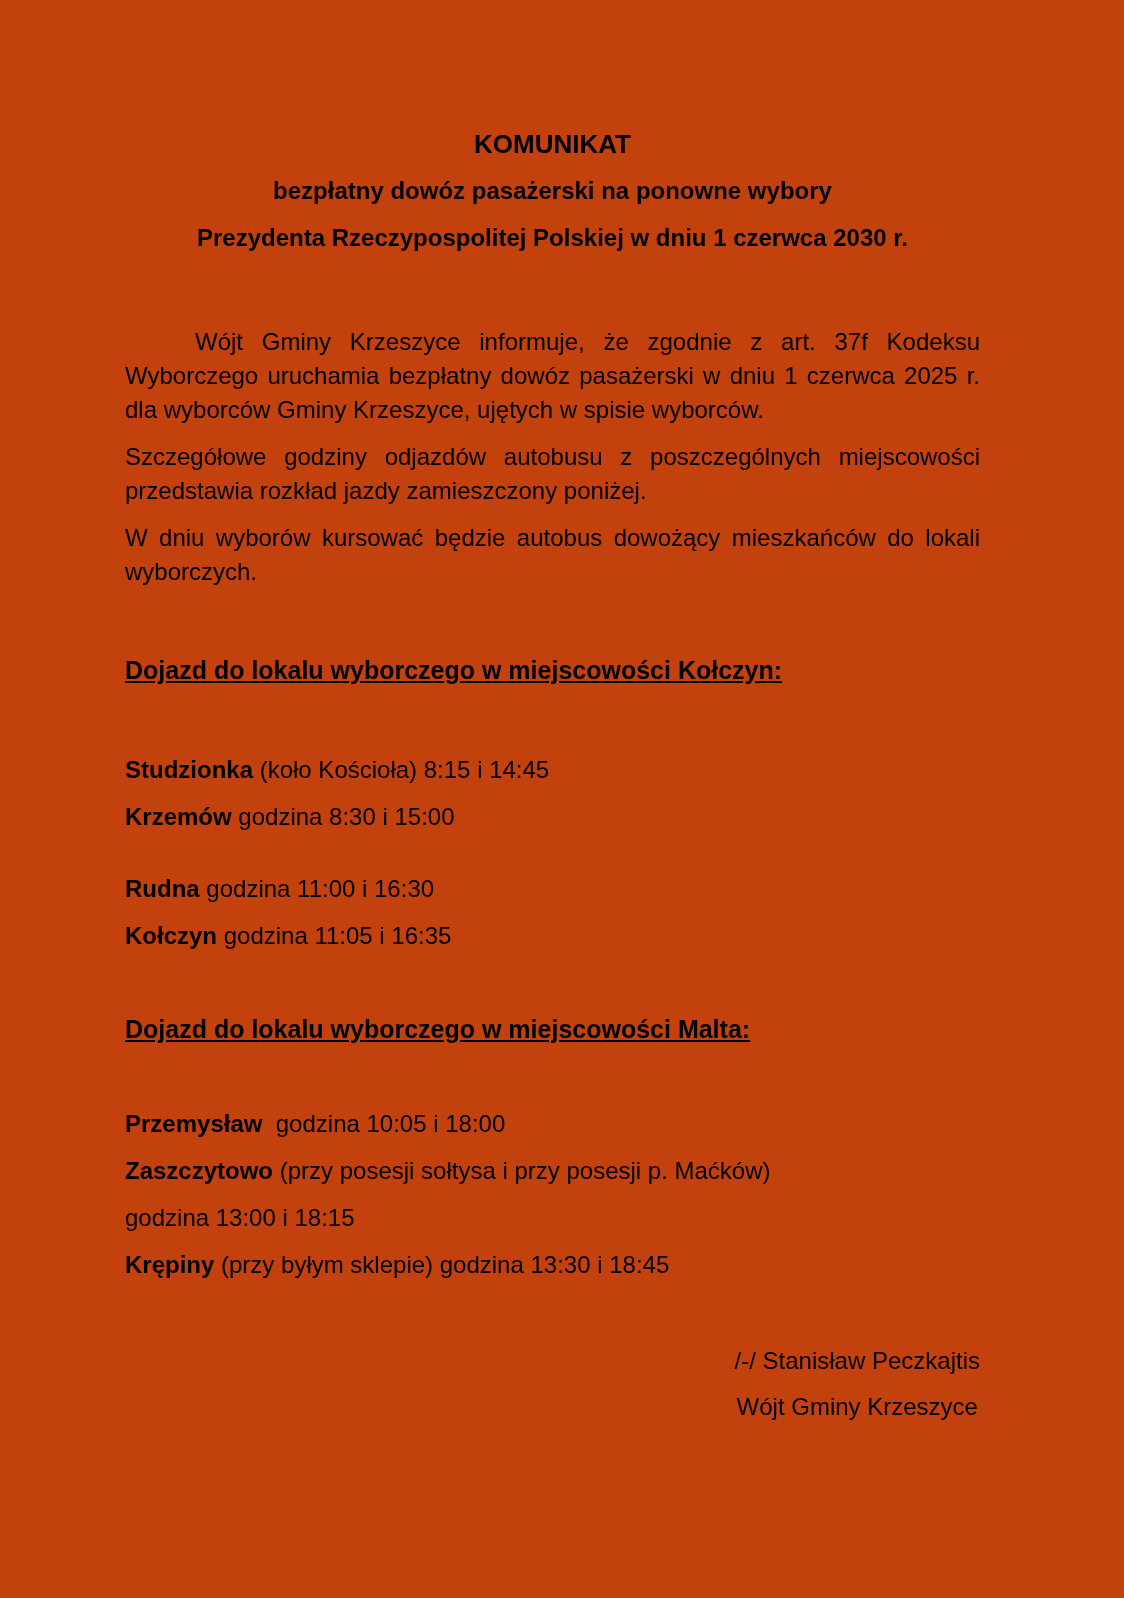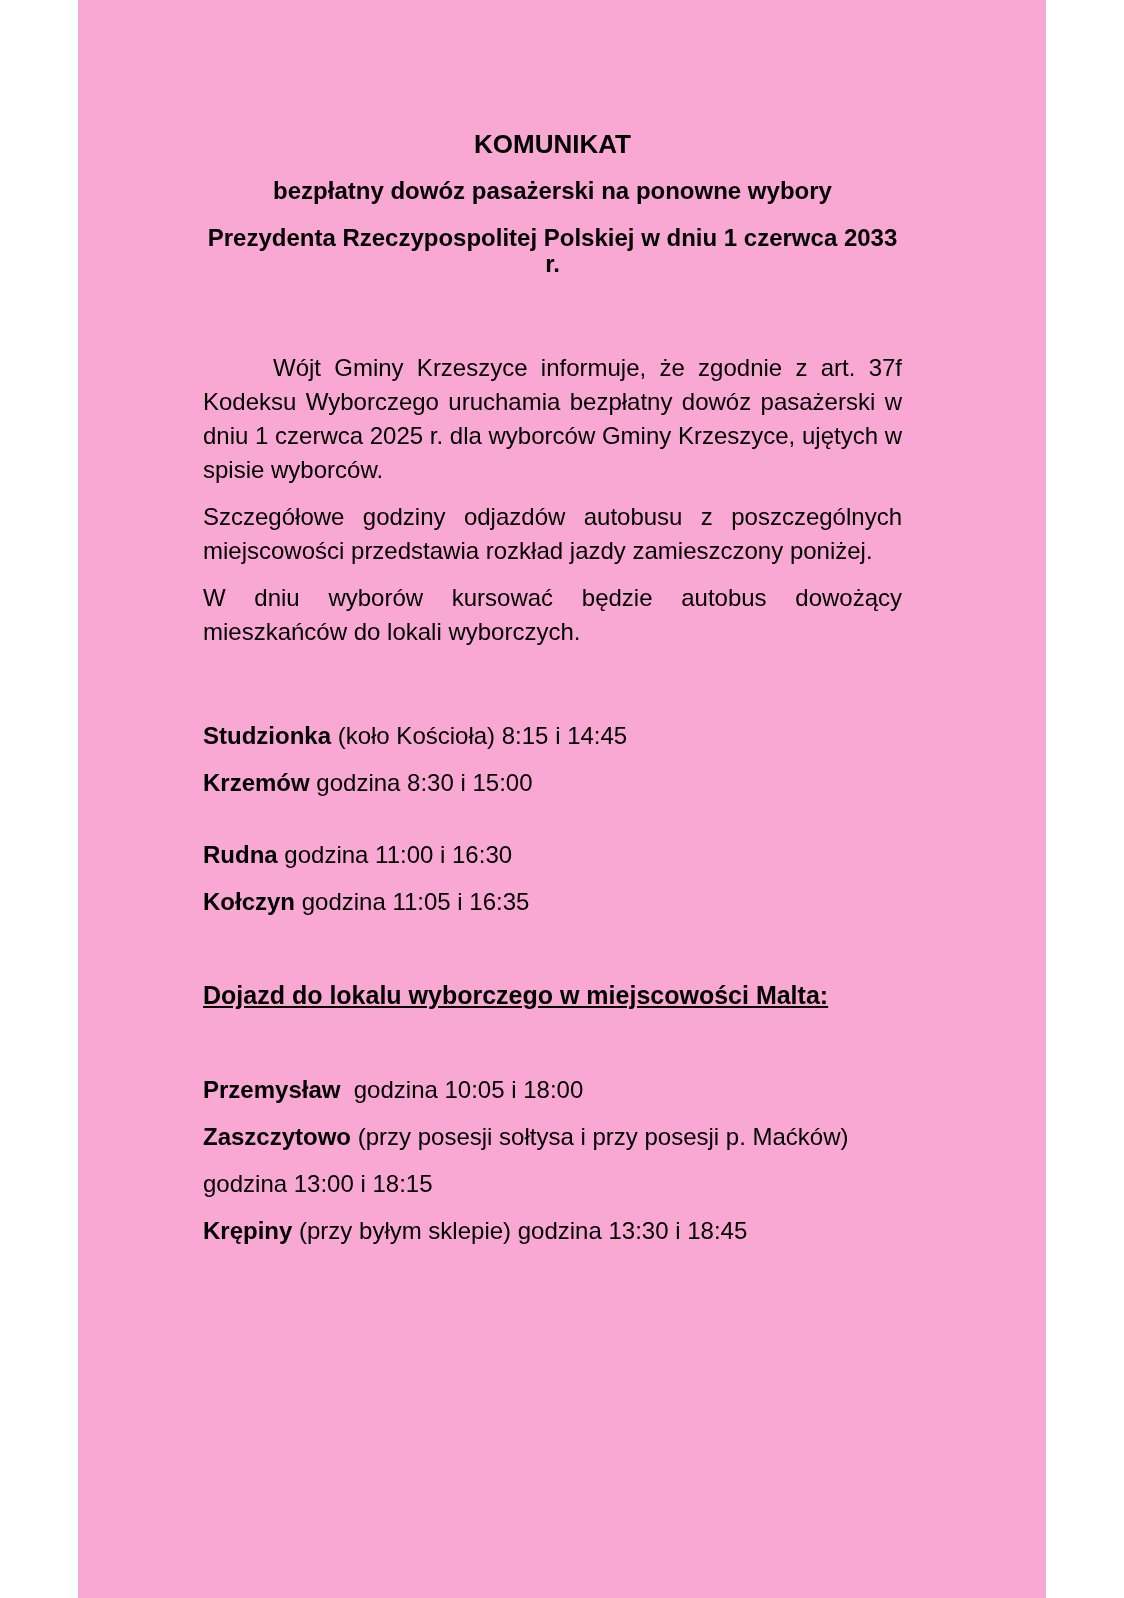--- a/index.html
+++ b/index.html
@@ -3,24 +3,24 @@
 <meta charset="utf-8">
 <style>
   * { margin: 0; padding: 0; box-sizing: border-box; }
   html, body { background: #ffffff; }
   body {
     font-family: "Liberation Sans", "DejaVu Sans", sans-serif;
     color: #000000;
   }
   .page {
     position: relative;
-    width: 968px;
+    width: 1124px;
     height: 1598px;
     margin: 0 auto;
-    background: #f9a8d4;
+    background: #c2410c;
     overflow: hidden;
   }
   .content {
     padding: 131px 144px 0 125px; 
   }
   .header-line {
     font-size: 24px;
     font-weight: bold;
     text-align: center;
     line-height: 26px;
@@ -68,35 +68,40 @@
   .signature .sig-line + .sig-line { margin-top: 12px; }
 </style>
 </head>
 <body style="background: rgb(255, 255, 255); color: rgb(0, 0, 0);">
 
 <div class="page">
   <div class="content">
 
     <div class="header-line title">KOMUNIKAT</div>
     <div class="header-line">bezpłatny dowóz pasażerski na ponowne wybory</div>
-    <div class="header-line">Prezydenta Rzeczypospolitej Polskiej w dniu 1 czerwca 2033 r.</div>
+    <div class="header-line">Prezydenta Rzeczypospolitej Polskiej w dniu 1 czerwca 2030 r.</div>
 
     <p class="para indent mt-intro">Wójt Gminy Krzeszyce informuje, że zgodnie z art. 37f Kodeksu Wyborczego uruchamia bezpłatny dowóz pasażerski w dniu 1 czerwca 2025 r. dla wyborców Gminy Krzeszyce, ujętych w spisie wyborców.</p>
     <p class="para mt-para">Szczegółowe godziny odjazdów autobusu z poszczególnych miejscowości przedstawia rozkład jazdy zamieszczony poniżej.</p>
     <p class="para mt-para">W dniu wyborów kursować będzie autobus dowożący mieszkańców do lokali wyborczych.</p>
 
+    <div class="section-heading mt-heading-1">Dojazd do lokalu wyborczego w miejscowości Kołczyn:</div>
 
     <div class="schedule-line mt-group"><span class="b">Studzionka</span><span> (koło Kościoła) 8:15 i 14:45</span></div>
     <div class="schedule-line mt-line"><span class="b">Krzemów</span><span> godzina 8:30 i 15:00</span></div>
 
     <div class="schedule-line mt-blank"><span class="b">Rudna</span><span> godzina 11:00 i 16:30</span></div>
     <div class="schedule-line mt-line"><span class="b">Kołczyn</span><span> godzina 11:05 i 16:35</span></div>
 
     <div class="section-heading mt-heading-2">Dojazd do lokalu wyborczego w miejscowości Malta:</div>
 
     <div class="schedule-line mt-group-2"><span class="b">Przemysław</span><span>  godzina 10:05 i 18:00</span></div>
     <div class="schedule-line mt-line"><span class="b">Zaszczytowo</span><span> (przy posesji sołtysa i przy posesji p. Maćków)</span></div>
     <div class="schedule-line mt-line"><span class="b"></span><span>godzina 13:00 i 18:15</span></div>
     <div class="schedule-line mt-line"><span class="b">Krępiny</span><span> (przy byłym sklepie) godzina 13:30 i 18:45</span></div>
 
+    <div class="signature">
+      <div class="sig-line">/-/ Stanisław Peczkajtis</div>
+      <div class="sig-line">Wójt Gminy Krzeszyce</div>
+    </div>
 
   </div>
 </div>
 
 </body></html>

